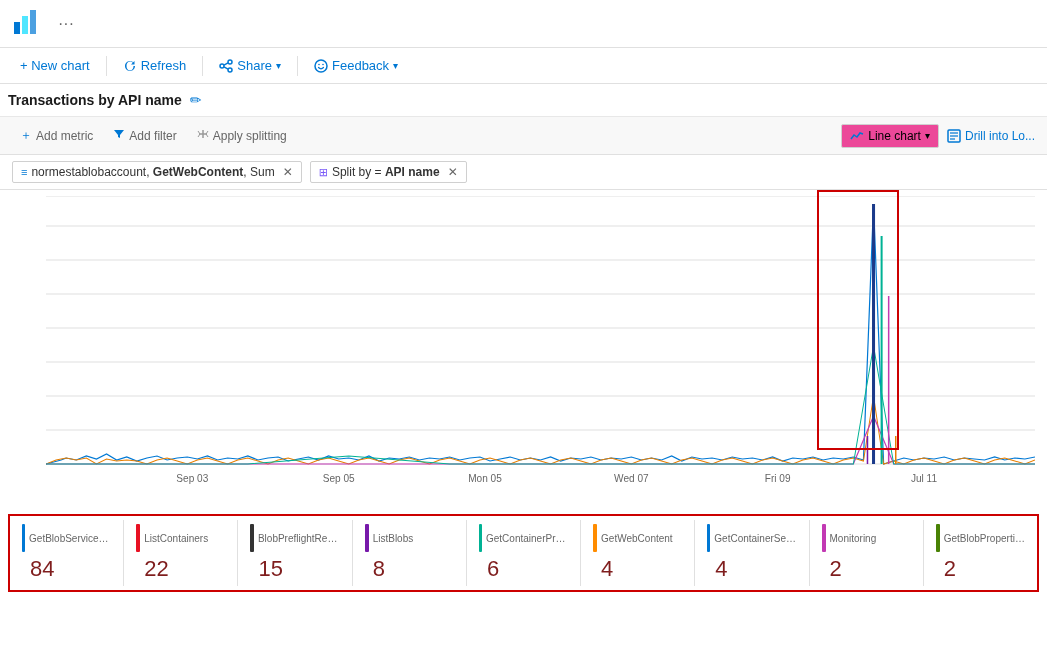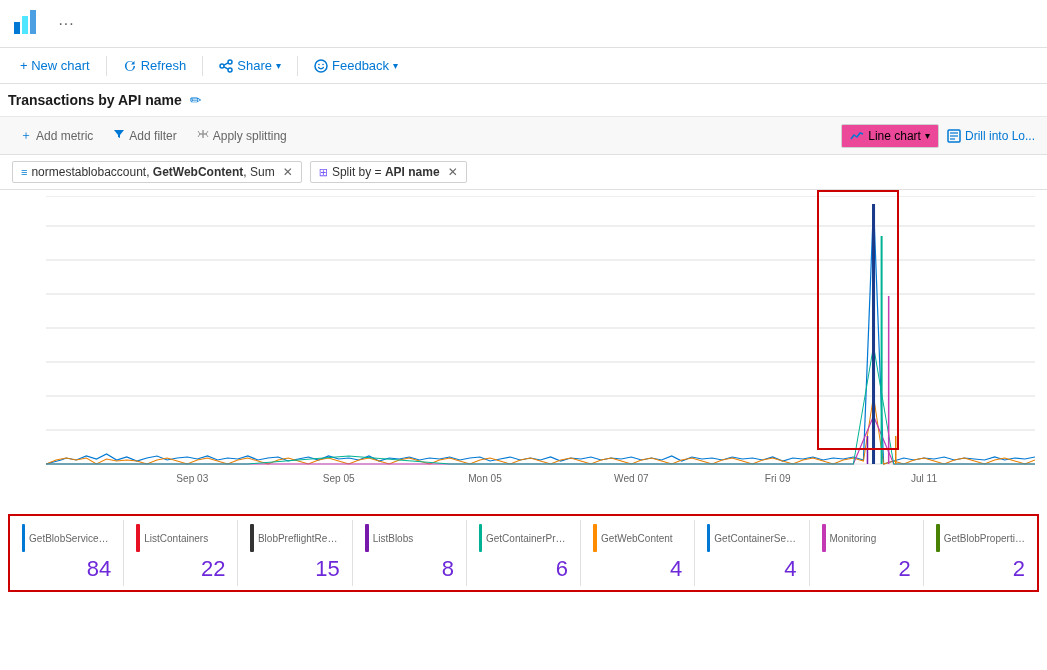--- a/index.html
+++ b/index.html
@@ -38,21 +38,21 @@
     
     .chart-area { position: relative; padding: 10px 12px 0 12px; height: 330px; }
 
     
     .legend-row { display: flex; border: 2px solid #c00; margin: 4px 8px; padding: 4px 0; background: #fff; overflow: hidden; }
     .legend-item { display: flex; flex-direction: column; padding: 4px 12px; border-right: 1px solid #e0e0e0; min-width: 110px; flex: 1; }
     .legend-item:last-child { border-right: none; }
     .legend-item-header { display: flex; align-items: center; gap: 4px; margin-bottom: 4px; }
     .legend-color-bar { width: 4px; height: 28px; border-radius: 1px; }
     .legend-item-name { font-size: 10px; color: #666; white-space: nowrap; overflow: hidden; text-overflow: ellipsis; max-width: 90px; }
-    .legend-item-value { font-size: 22px; font-weight: 300; color: #6d28d9; margin-left: 8px; text-align: right; }
+    .legend-item-value { font-size: 22px; font-weight: 300; color: #7f1d1d; margin-left: 8px; }
 
     .dropdown-arrow { font-size: 10px; }
     .line-chart-btn { display: flex; align-items: center; gap: 4px; padding: 4px 8px; border: 1px solid #d0d0d0; border-radius: 2px; background: #ec4899; cursor: pointer; font-size: 12px; }
     .drill-btn { display: flex; align-items: flex-end; gap: 4px; font-size: 12px; color: #0078d4; background: none; border: none; cursor: pointer; }
 
     .highlight-box { position: absolute; border: 2px solid #c00; pointer-events: none; }
   </style>
 </head>
 <body>
 

